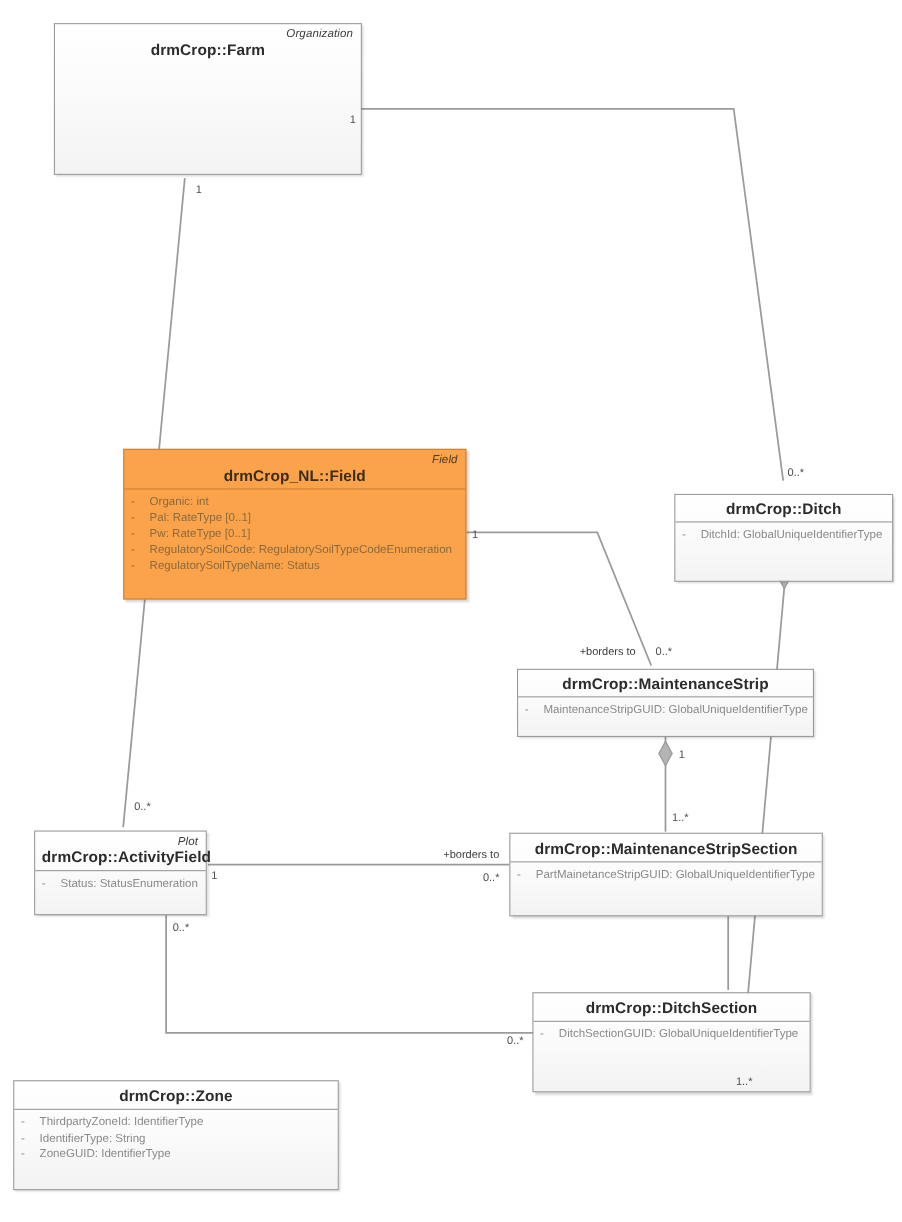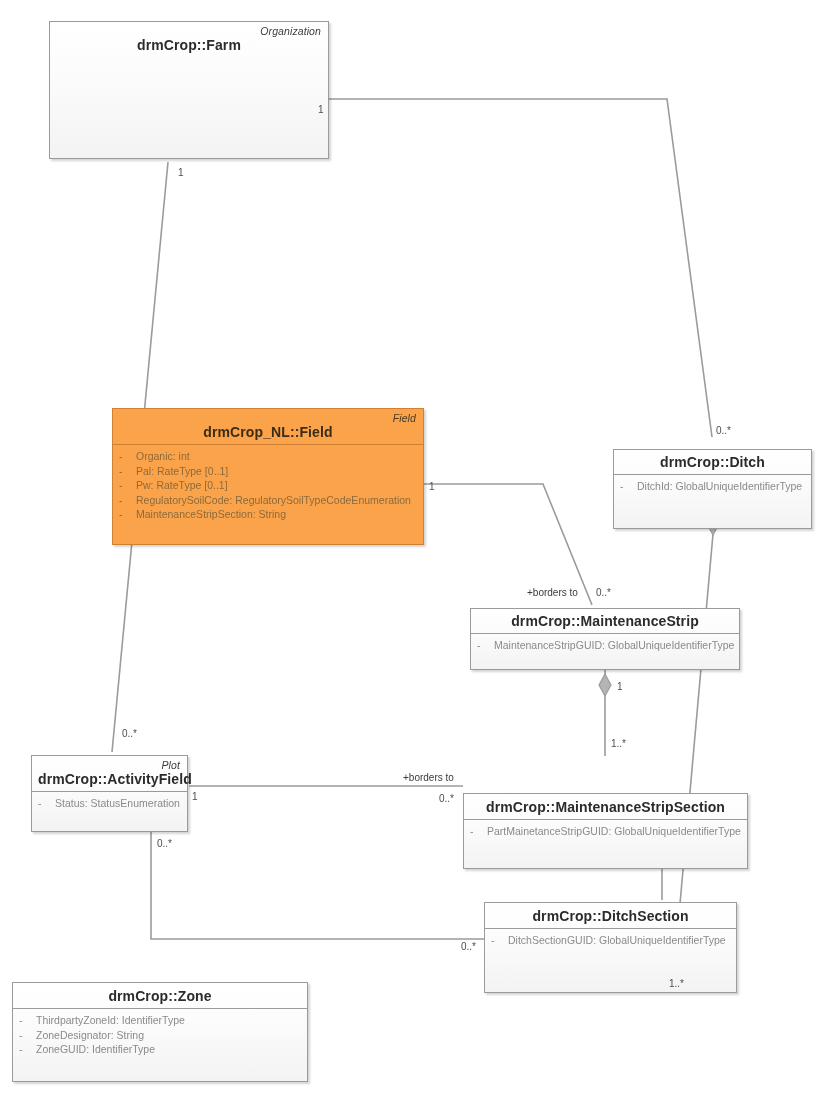--- a/index.html
+++ b/index.html
@@ -159,21 +159,21 @@
       <div class="attr-row">
         <span class="attr-vis">-</span>
         <span>Pw: RateType [0..1]</span>
       </div>
       <div class="attr-row">
         <span class="attr-vis">-</span>
         <span>RegulatorySoilCode: RegulatorySoilTypeCodeEnumeration</span>
       </div>
       <div class="attr-row">
         <span class="attr-vis">-</span>
-        <span>MaintenanceStripSection: String</span>
+        <span>RegulatorySoilTypeName: Status</span>
       </div>
     </div>
   </div>
 
   <div class="uml-class" style="left:613px; top:449px; width:199px; height:80px;">
     <div class="cls-name" style="padding-top:6px;">drmCrop::Ditch</div>
     <div class="divider"></div>
     <div class="attrs">
       <div class="attr-row">
         <span class="attr-vis">-</span>
@@ -198,21 +198,21 @@
     <div class="cls-name">drmCrop::ActivityField</div>
     <div class="divider"></div>
     <div class="attrs">
       <div class="attr-row">
         <span class="attr-vis">-</span>
         <span>Status: StatusEnumeration</span>
       </div>
     </div>
   </div>
 
-  <div class="uml-class" style="left:463px; top:757px; width:285px; height:76px;margin-top:36px;">
+  <div class="uml-class" style="left:463px; top:757px; width:285px; height:76px;">
     <div class="cls-name" style="padding-top:7px;">drmCrop::MaintenanceStripSection</div>
     <div class="divider"></div>
     <div class="attrs">
       <div class="attr-row">
         <span class="attr-vis">-</span>
         <span>PartMainetanceStripGUID: GlobalUniqueIdentifierType</span>
       </div>
     </div>
   </div>
 
@@ -230,21 +230,21 @@
   <div class="uml-class" style="left:12px; top:982px; width:296px; height:100px;">
     <div class="cls-name" style="padding-top:7px;">drmCrop::Zone</div>
     <div class="divider"></div>
     <div class="attrs">
       <div class="attr-row">
         <span class="attr-vis">-</span>
         <span>ThirdpartyZoneId: IdentifierType</span>
       </div>
       <div class="attr-row">
         <span class="attr-vis">-</span>
-        <span>ZoneDesignator: String</span>
+        <span>IdentifierType: String</span>
       </div>
       <div class="attr-row">
         <span class="attr-vis">-</span>
         <span>ZoneGUID: IdentifierType</span>
       </div>
     </div>
   </div>
 
   <div class="edge-label" style="left:318px; top:104px;">1</div>
 

